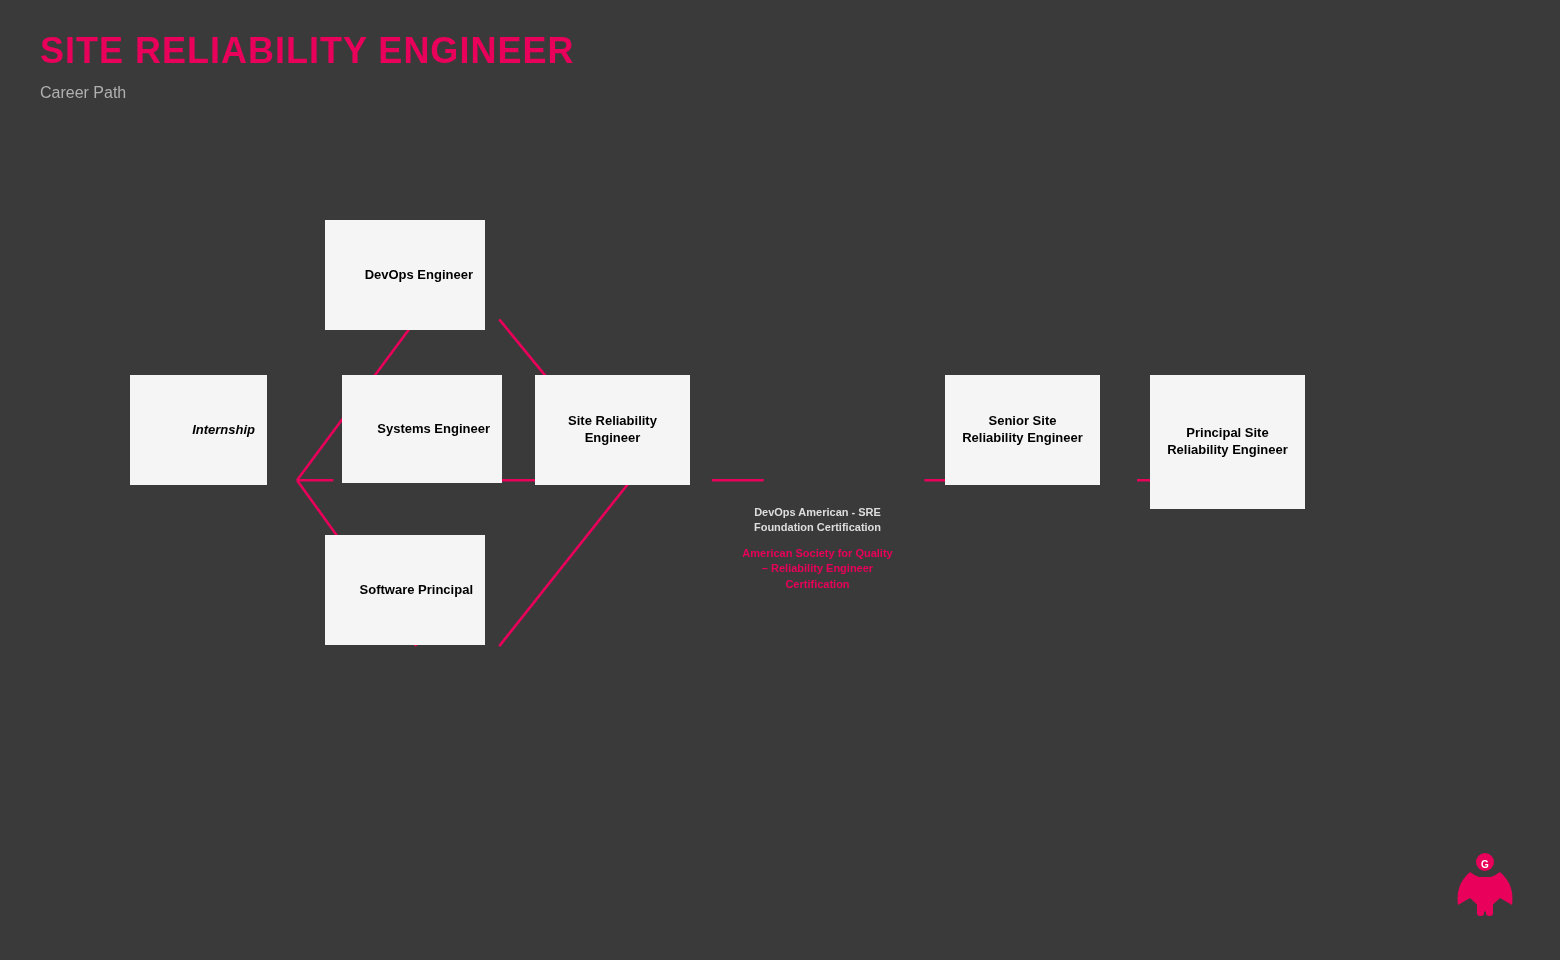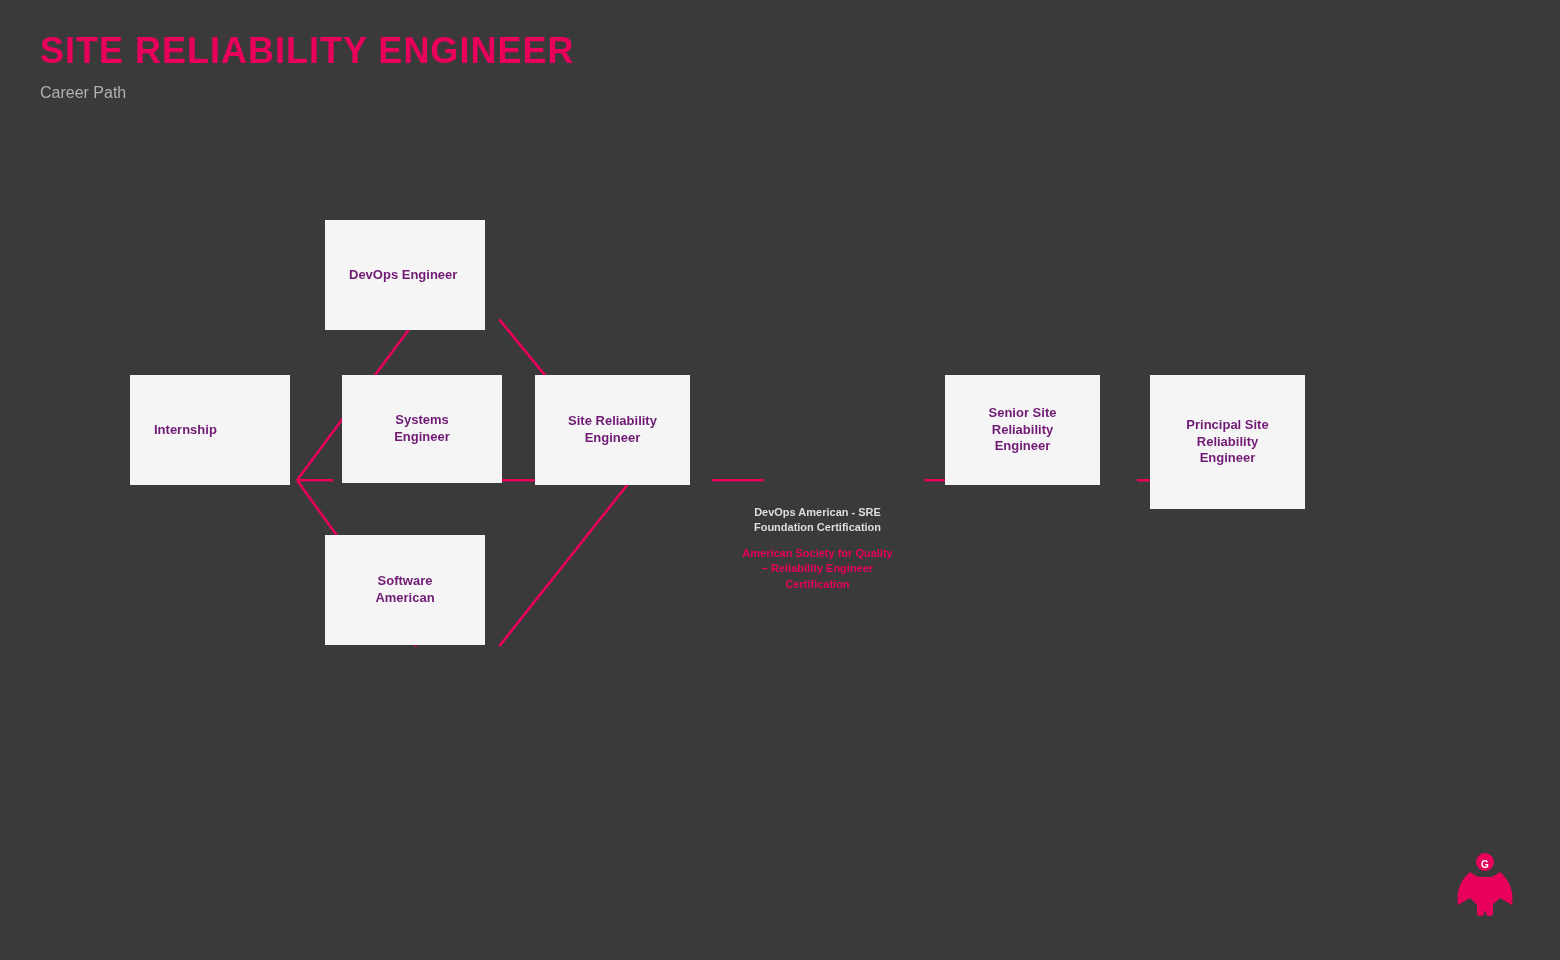--- a/index.html
+++ b/index.html
@@ -49,44 +49,45 @@
       width: 100%;
       height: 100%;
       pointer-events: none;
     }
 
     .node {
       position: absolute;
       background: #f5f5f5;
       display: flex;
       align-items: center;
-      justify-content: flex-start;
+      justify-content: flex-end;
       text-align: center;
       font-size: 13px;
       font-weight: 600;
-      color: #701a75;
+      color: #000000;
       line-height: 1.3;
-      padding: 24px;
+      padding: 12px;
     }
 
     
     
     
     
     
     
     
     
     
 
     .node-internship {
       left: 30px;
       top: 225px;
-      width: 160px;
-      height: 110px;
+      width: 137px;
+      height: 110px;
+      font-style: italic;
     }
 
     .node-devops {
       left: 225px;
       top: 70px;
       width: 160px;
       height: 110px;
     }
 
     .node-systems {
@@ -201,21 +202,21 @@
 
   <div class="node node-devops">
     <span>DevOps Engineer</span>
   </div>
 
   <div class="node node-systems">
     <span>Systems Engineer</span>
   </div>
 
   <div class="node node-software">
-    <span>Software American</span>
+    <span>Software Principal</span>
   </div>
 
   <div class="node node-sre">
     <span>Site Reliability Engineer</span>
   </div>
 
 
   <div class="node node-senior">
     <span>Senior Site Reliability Engineer</span>
   </div>

